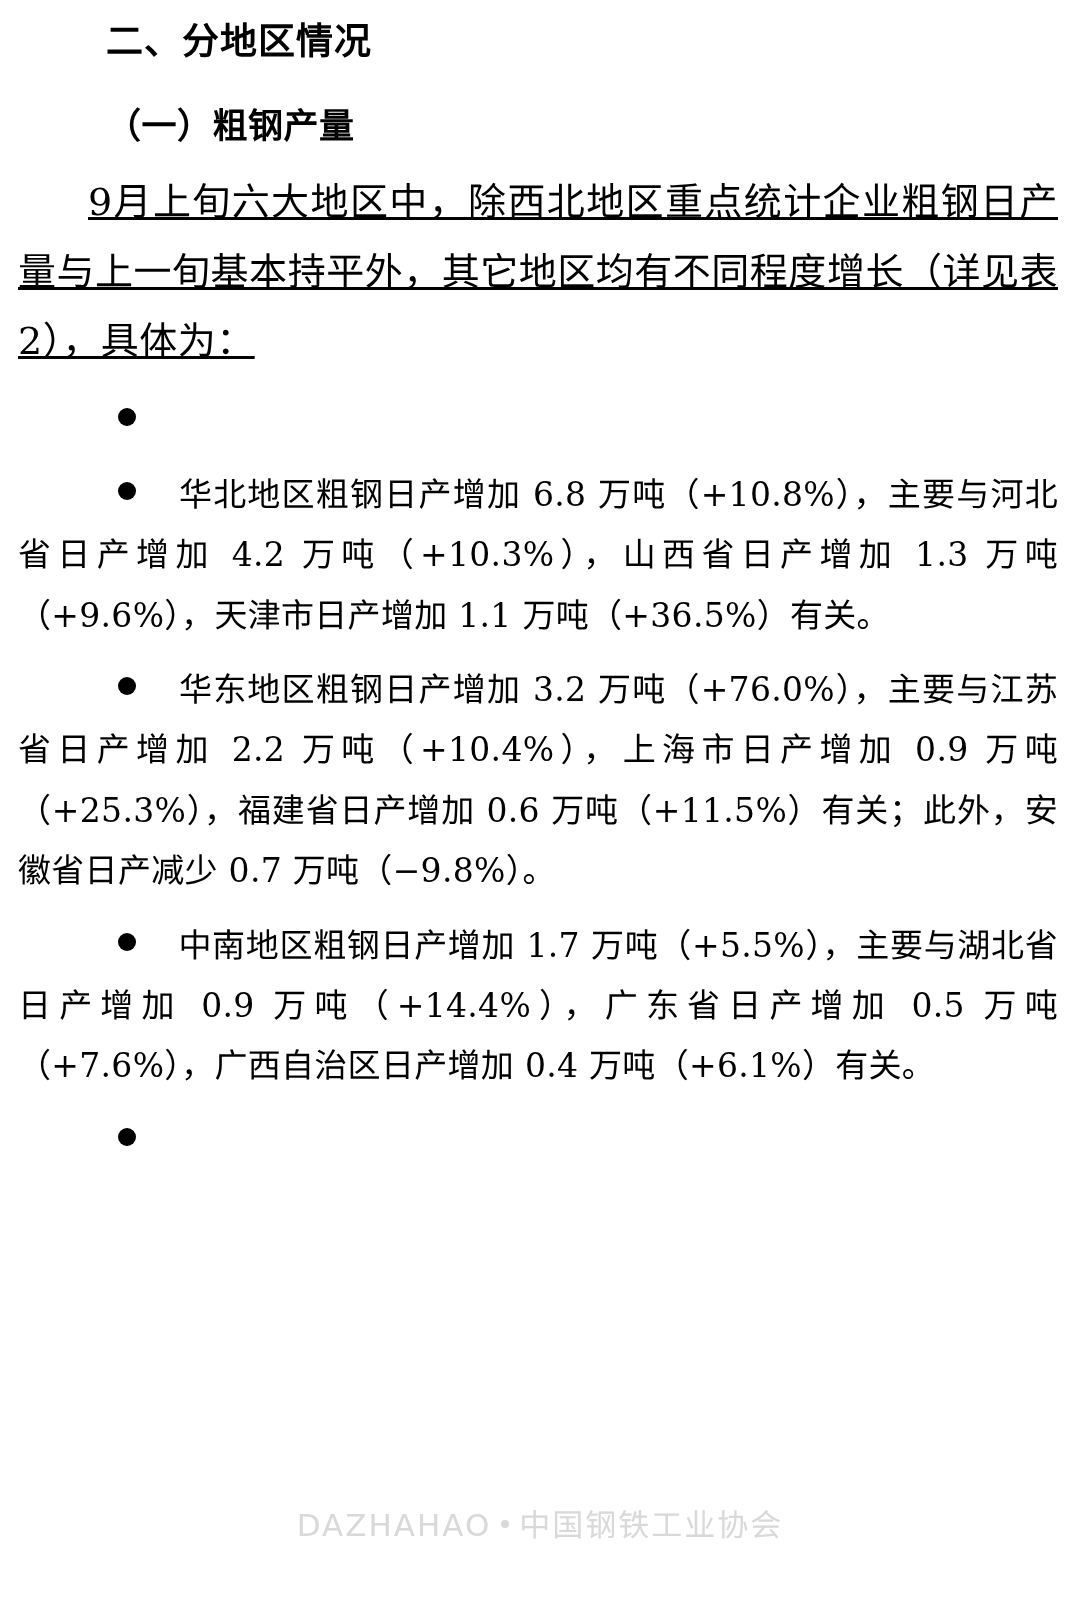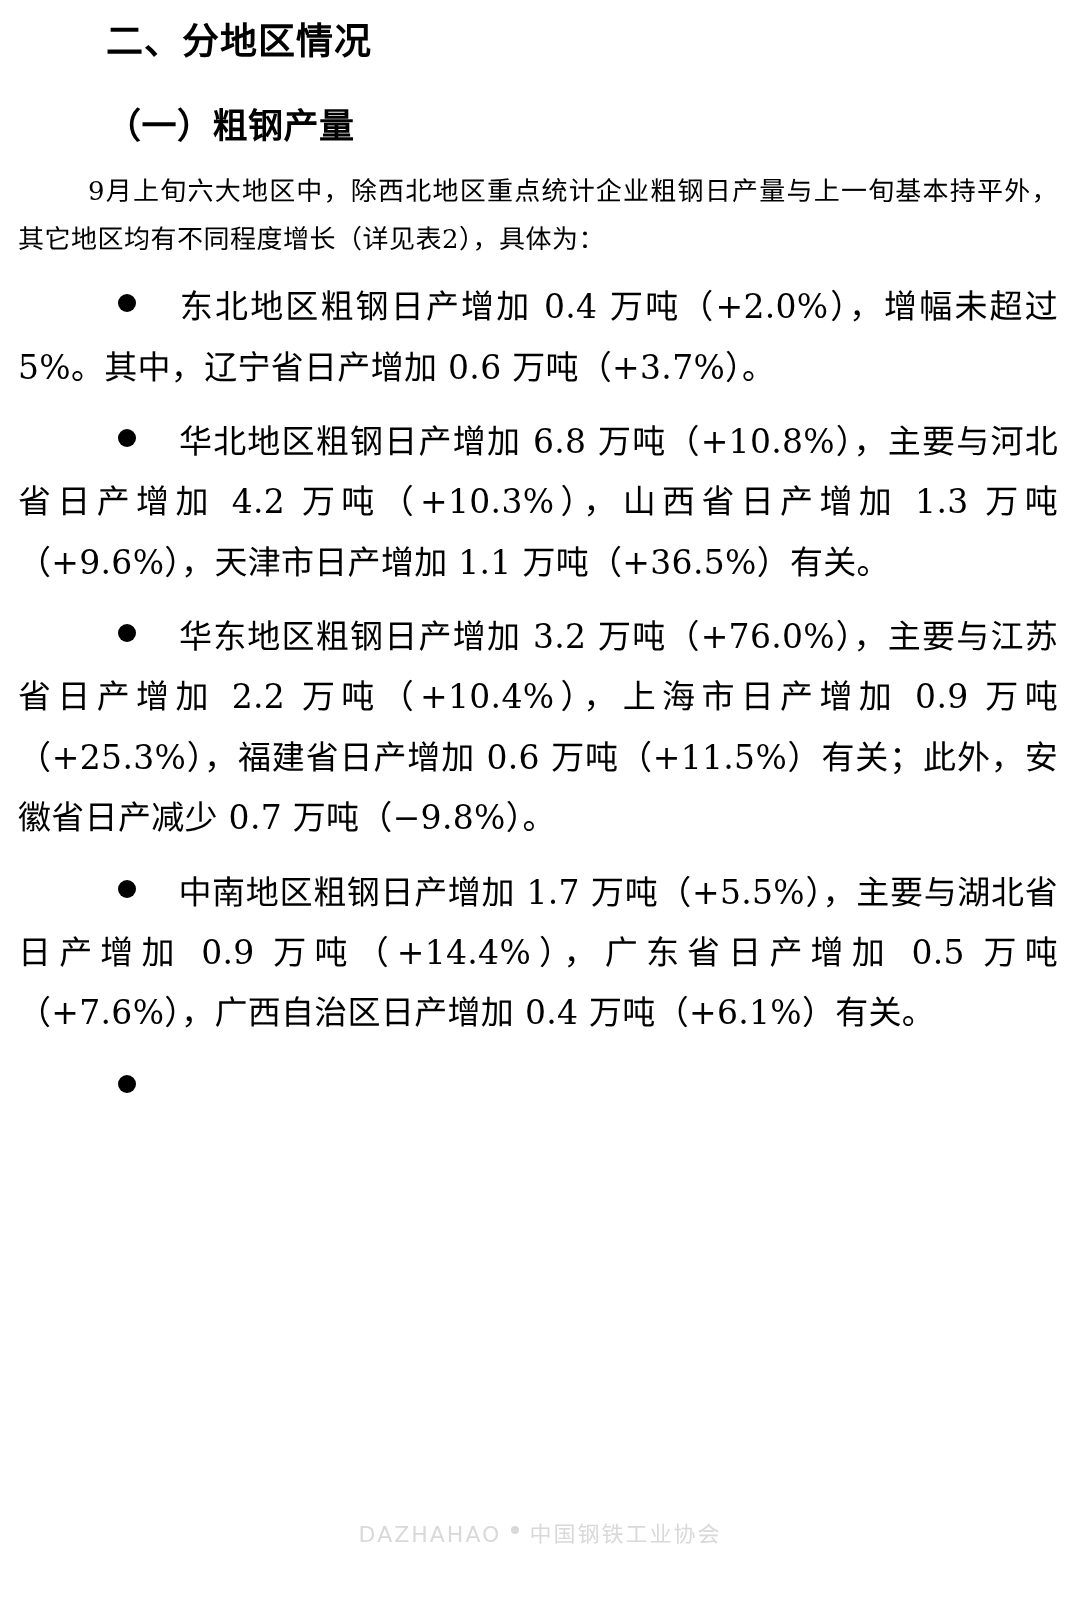--- a/index.html
+++ b/index.html
@@ -44,28 +44,29 @@
     font-weight: bold;
     margin: 30px 0 4px 0;
     padding: 0;
     line-height: 1.5;
     text-indent: 88px;
     letter-spacing: 0.5px;
     font-family: "DejaVu Sans", "Liberation Sans", sans-serif;
   }
 
   p.para {
-    font-size: 26px;
+    font-size: 38px;
     line-height: 1.83;
     margin: 16px 0 0 0;
     padding: 0;
     text-indent: 70px;
     text-align: justify;
     text-justify: inter-ideograph;
     letter-spacing: 0.5px;
+    text-decoration: underline;
   }
 
   ul.bullets {
     list-style: none;
     margin: 0;
     padding: 0;
   }
   li.bullet-item {
     font-size: 33px;
     line-height: 1.83;
@@ -89,27 +90,26 @@
   li.bullet-item .bullet-text {
     display: inline;
   }
 
   .watermark {
     position: absolute;
     left: 0;
     top: 1500px;
     width: 1080px;
     text-align: center;
-    font-size: 22px;
+    font-size: 31px;
     color: #d9d9d9;
     letter-spacing: 2px;
     font-family: "DejaVu Sans", "Liberation Sans", sans-serif;
     pointer-events: none;
     white-space: nowrap;
-    margin-top: 16px;
   }
   .watermark .wm-dot {
     display: inline-block;
     width: 8px;
     height: 8px;
     border-radius: 50%;
     background: #d9d9d9;
     vertical-align: 8px;
     margin: 0 10px;
   }
@@ -121,21 +121,21 @@
   <div class="content">
 
     <h1 class="section-title">二、分地区情况</h1>
 
     <h2 class="sub-title">（一）粗钢产量</h2>
 
     <p class="para">9月上旬六大地区中，除西北地区重点统计企业粗钢日产量与上一旬基本持平外，其它地区均有不同程度增长（详见表2），具体为：</p>
 
     <ul class="bullets">
       <li class="bullet-item">
-        <span class="bullet-dot"></span><span class="bullet-text">东北地区粗钢日产增加 0.4 万吨（+2.0%），增幅未超过 5%。其中，辽宁省日产增加 0.6 万吨（+3.7%）。</span>
+        <span class="bullet-dot"></span>
       </li>
       <li class="bullet-item">
         <span class="bullet-dot"></span><span class="bullet-text">华北地区粗钢日产增加 6.8 万吨（+10.8%），主要与河北省日产增加 4.2 万吨（+10.3%），山西省日产增加 1.3 万吨（+9.6%），天津市日产增加 1.1 万吨（+36.5%）有关。</span>
       </li>
       <li class="bullet-item">
         <span class="bullet-dot"></span><span class="bullet-text">华东地区粗钢日产增加 3.2 万吨（+76.0%），主要与江苏省日产增加 2.2 万吨（+10.4%），上海市日产增加 0.9 万吨（+25.3%），福建省日产增加 0.6 万吨（+11.5%）有关；此外，安徽省日产减少 0.7 万吨（−9.8%）。</span>
       </li>
       <li class="bullet-item">
         <span class="bullet-dot"></span><span class="bullet-text">中南地区粗钢日产增加 1.7 万吨（+5.5%），主要与湖北省日产增加 0.9 万吨（+14.4%），广东省日产增加 0.5 万吨（+7.6%），广西自治区日产增加 0.4 万吨（+6.1%）有关。</span>
       </li>

